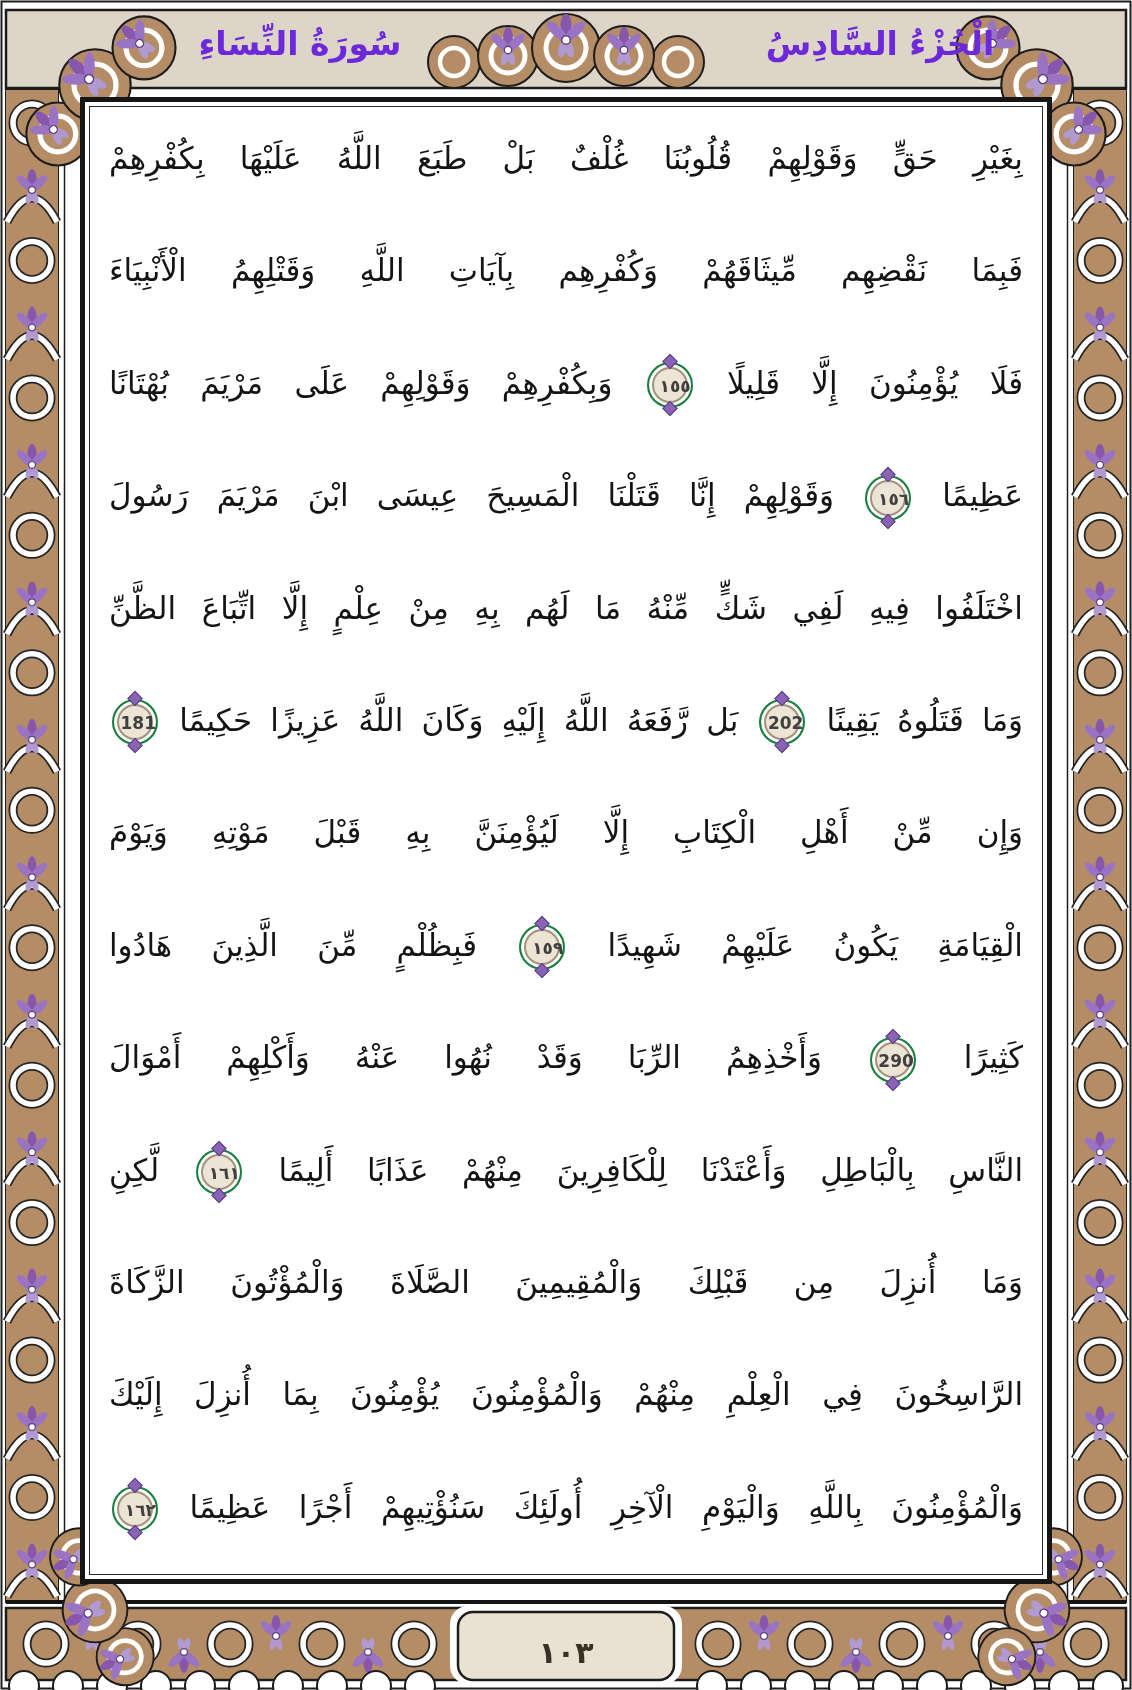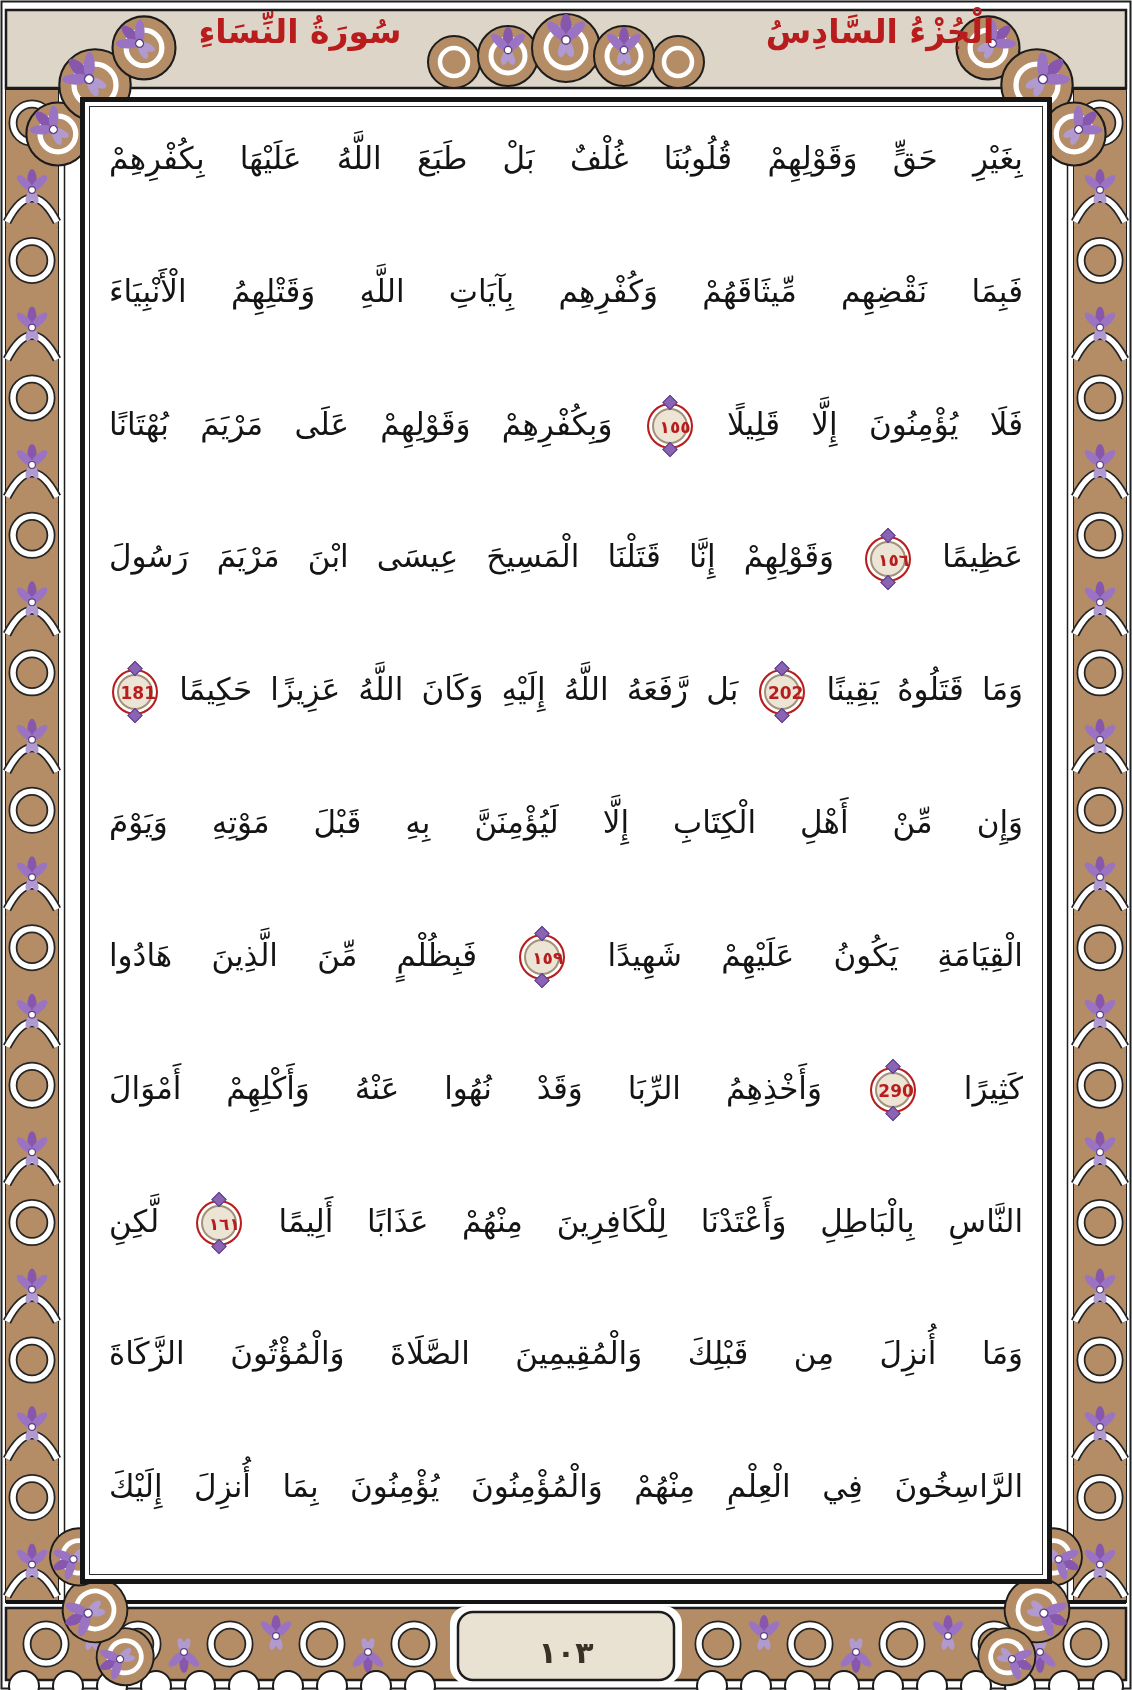--- a/index.html
+++ b/index.html
@@ -3,22 +3,22 @@
 <meta charset="utf-8">
 <style>
   html,body{margin:0;padding:0;}
   body{
     width:1132px;height:1690px;position:relative;background:#ffffff;
     font-family:"DejaVu Sans",sans-serif;overflow:hidden;
   }
   .deco-layer{position:absolute;left:0;top:0;width:1132px;height:1690px;pointer-events:none;}
   
   .hdr-label{
-    position:absolute;top:0;height:64px;line-height:64px;
-    text-align:center;font-weight:bold;font-size:33px;color:#b91c1c;
+    position:absolute;top:12px;height:64px;line-height:64px;
+    text-align:center;font-weight:bold;font-size:33px;color:#6d28d9;
     direction:rtl;white-space:nowrap;
   }
   #surah-label{left:120px;width:360px;}
   #juz-label{left:700px;width:360px;}
   
   .text-block{
     position:absolute;left:80px;top:97px;width:972px;height:1487px;
     background:#ffffff;border:5px solid #161616;box-sizing:border-box;
   }
   .text-block::before{
@@ -31,24 +31,24 @@
   }
   .line{
     flex:1;direction:rtl;text-align:justify;text-align-last:justify;
     font-size:31px;color:#141414;overflow:hidden;
     height:97px;line-height:96px;white-space:normal;
   }
   .qt{color:#141414;}
   
   .vm{
     display:inline-block;width:46px;height:46px;border-radius:50%;
-    background:#ece4d4;border:2px solid #b91c1c;box-sizing:border-box;
+    background:#ece4d4;border:2px solid #15803d;box-sizing:border-box;
     box-shadow:inset 0 0 0 3px #ffffff, inset 0 0 0 5px #a2927a;
     vertical-align:middle;text-align:center;line-height:42px;
-    font-size:17px;font-weight:bold;color:#b91c1c;position:relative;margin:0 3px;
+    font-size:17px;font-weight:bold;color:#404040;position:relative;margin:0 3px;
   }
   .vm::before,.vm::after{
     content:"";position:absolute;left:50%;width:9px;height:9px;
     background:#8a63b4;border:1px solid #5d3f85;
     transform:translateX(-50%) rotate(45deg);
   }
   .vm::before{top:-8px}
   .vm::after{bottom:-8px}
   .vm > span{display:inline-block;line-height:normal;vertical-align:middle;}
   
@@ -210,23 +210,25 @@
 
 <div id="juz-label" class="hdr-label">الْجُزْءُ السَّادِسُ</div>
 <div id="surah-label" class="hdr-label">سُورَةُ النِّسَاءِ</div>
 
 <div class="text-block">
   <div class="text-inner">
       <div class="line"><span class="qt">بِغَيْرِ حَقٍّ وَقَوْلِهِمْ قُلُوبُنَا غُلْفٌ بَلْ طَبَعَ اللَّهُ عَلَيْهَا بِكُفْرِهِمْ</span></div>
       <div class="line"><span class="qt">فَبِمَا نَقْضِهِم مِّيثَاقَهُمْ وَكُفْرِهِم بِآيَاتِ اللَّهِ وَقَتْلِهِمُ الْأَنْبِيَاءَ</span></div>
       <div class="line"><span class="qt">فَلَا يُؤْمِنُونَ إِلَّا قَلِيلًا</span> <span class="vm"><span>١٥٥</span></span> <span class="qt">وَبِكُفْرِهِمْ وَقَوْلِهِمْ عَلَى مَرْيَمَ بُهْتَانًا</span></div>
       <div class="line"><span class="qt">عَظِيمًا</span> <span class="vm"><span>١٥٦</span></span> <span class="qt">وَقَوْلِهِمْ إِنَّا قَتَلْنَا الْمَسِيحَ عِيسَى ابْنَ مَرْيَمَ رَسُولَ</span></div>
+      <div class="line"><span class="qt">اخْتَلَفُوا فِيهِ لَفِي شَكٍّ مِّنْهُ مَا لَهُم بِهِ مِنْ عِلْمٍ إِلَّا اتِّبَاعَ الظَّنِّ</span></div>
       <div class="line"><span class="qt">وَمَا قَتَلُوهُ يَقِينًا</span> <span class="vm"><span>202</span></span> <span class="qt">بَل رَّفَعَهُ اللَّهُ إِلَيْهِ وَكَانَ اللَّهُ عَزِيزًا حَكِيمًا</span> <span class="vm"><span>181</span></span></div>
       <div class="line"><span class="qt">وَإِن مِّنْ أَهْلِ الْكِتَابِ إِلَّا لَيُؤْمِنَنَّ بِهِ قَبْلَ مَوْتِهِ وَيَوْمَ</span></div>
       <div class="line"><span class="qt">الْقِيَامَةِ يَكُونُ عَلَيْهِمْ شَهِيدًا</span> <span class="vm"><span>١٥٩</span></span> <span class="qt">فَبِظُلْمٍ مِّنَ الَّذِينَ هَادُوا</span></div>
       <div class="line"><span class="qt">كَثِيرًا</span> <span class="vm"><span>290</span></span> <span class="qt">وَأَخْذِهِمُ الرِّبَا وَقَدْ نُهُوا عَنْهُ وَأَكْلِهِمْ أَمْوَالَ</span></div>
       <div class="line"><span class="qt">النَّاسِ بِالْبَاطِلِ وَأَعْتَدْنَا لِلْكَافِرِينَ مِنْهُمْ عَذَابًا أَلِيمًا</span> <span class="vm"><span>١٦١</span></span> <span class="qt">لَّكِنِ</span></div>
       <div class="line"><span class="qt">وَمَا أُنزِلَ مِن قَبْلِكَ وَالْمُقِيمِينَ الصَّلَاةَ وَالْمُؤْتُونَ الزَّكَاةَ</span></div>
       <div class="line"><span class="qt">الرَّاسِخُونَ فِي الْعِلْمِ مِنْهُمْ وَالْمُؤْمِنُونَ يُؤْمِنُونَ بِمَا أُنزِلَ إِلَيْكَ</span></div>
+      <div class="line"><span class="qt">وَالْمُؤْمِنُونَ بِاللَّهِ وَالْيَوْمِ الْآخِرِ أُولَئِكَ سَنُؤْتِيهِمْ أَجْرًا عَظِيمًا</span> <span class="vm"><span>١٦٢</span></span></div>
     </div>
 </div>
 
 <div class="page-num">١٠٣</div>
 
 </body></html>

